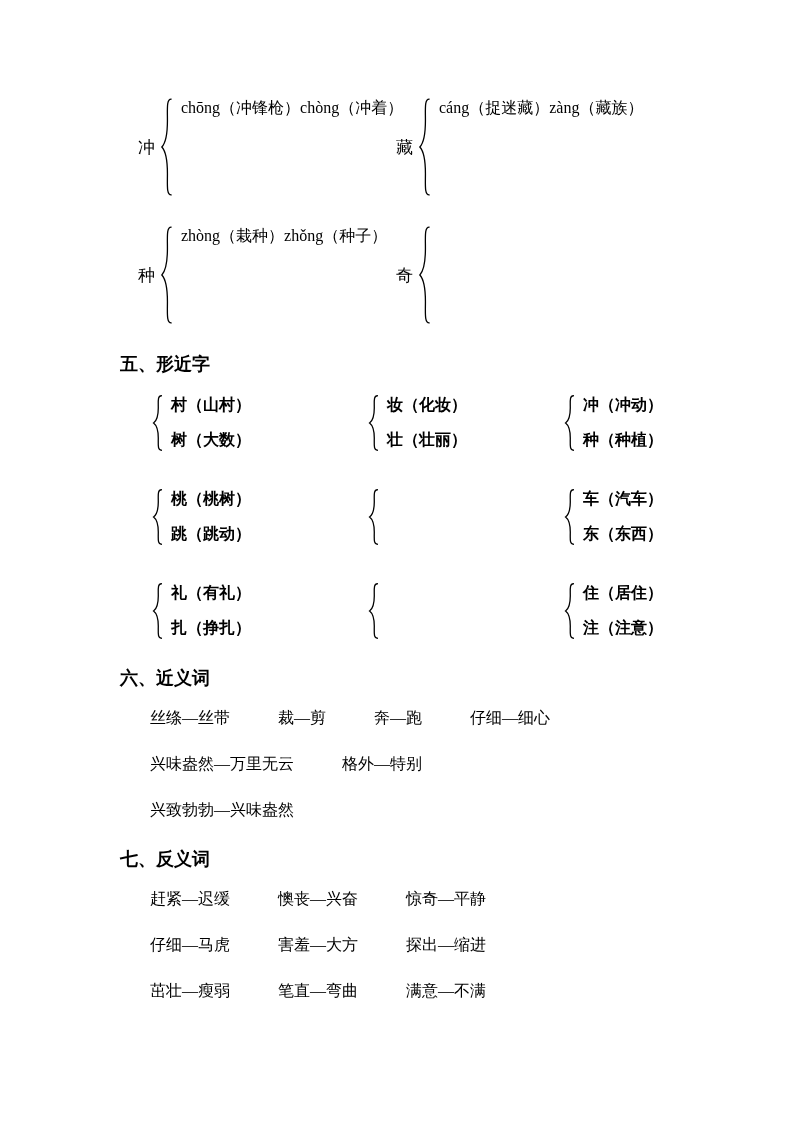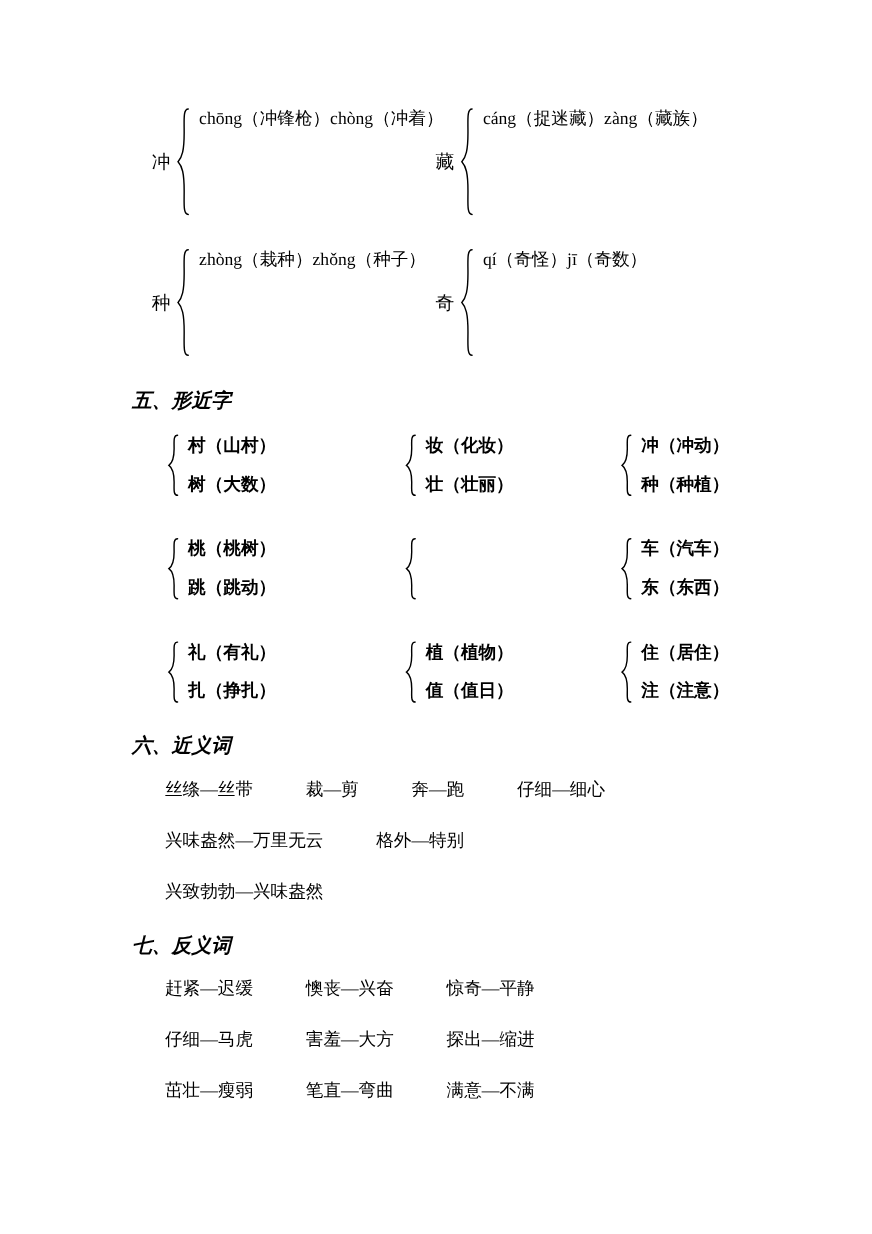--- a/index.html
+++ b/index.html
@@ -56,21 +56,20 @@
   .reading {
     font-size: 16px;
     white-space: nowrap;
   }
 
   
   h2.sec-title {
     font-size: 18px;
     font-weight: bold;
     margin: 26px 0 18px 0;
-    font-style: italic;
   }
 
   
   .pair-grid {
     display: grid;
     grid-template-columns: 216px 196px 1fr;
     row-gap: 36px;
     padding-left: 32px;
     margin-bottom: 8px;
     font-weight: bold;
@@ -144,24 +143,20 @@
           <div class="reading">zhòng（栽种）</div>
           <div class="reading">zhǒng（种子）</div>
         </div>
       </div>
 
       <div class="poly-group">
         <span class="poly-char">奇</span>
         <svg class="brace brace-lg" viewBox="0 0 14 100" preserveAspectRatio="none">
             <path d="M12,3 C7,3 8,12 8,24 C8,40 6,46 2,50 C6,54 8,60 8,76 C8,88 7,97 12,97"></path>
           </svg>
-        <div class="readings">
-          <div class="reading">qí（奇怪）</div>
-          <div class="reading">jī（奇数）</div>
-        </div>
       </div>
 
     </div>
   </section>
 
   <h2 class="sec-title">五、形近字</h2>
 
   <div class="pair-grid">
 
     <div class="pair-group">
@@ -227,24 +222,20 @@
       <div class="pair-lines">
         <div>礼（有礼）</div>
         <div>扎（挣扎）</div>
       </div>
     </div>
 
     <div class="pair-group">
       <svg class="brace brace-sm" viewBox="0 0 14 100" preserveAspectRatio="none">
           <path d="M12,3 C7,3 8,12 8,24 C8,40 6,46 2,50 C6,54 8,60 8,76 C8,88 7,97 12,97"></path>
         </svg>
-      <div class="pair-lines">
-        <div>植（植物）</div>
-        <div>值（值日）</div>
-      </div>
     </div>
 
     <div class="pair-group">
       <svg class="brace brace-sm" viewBox="0 0 14 100" preserveAspectRatio="none">
           <path d="M12,3 C7,3 8,12 8,24 C8,40 6,46 2,50 C6,54 8,60 8,76 C8,88 7,97 12,97"></path>
         </svg>
       <div class="pair-lines">
         <div>住（居住）</div>
         <div>注（注意）</div>
       </div>

